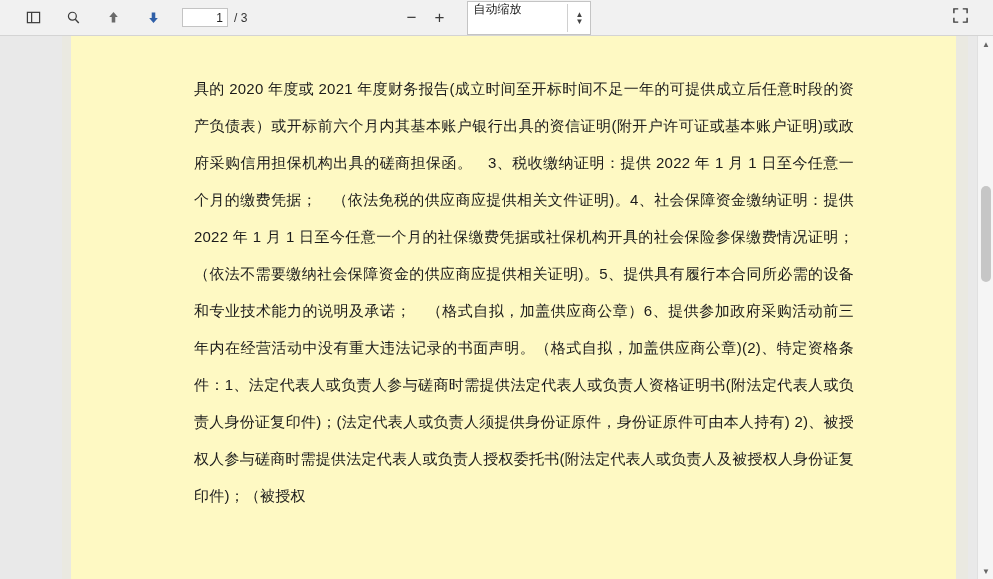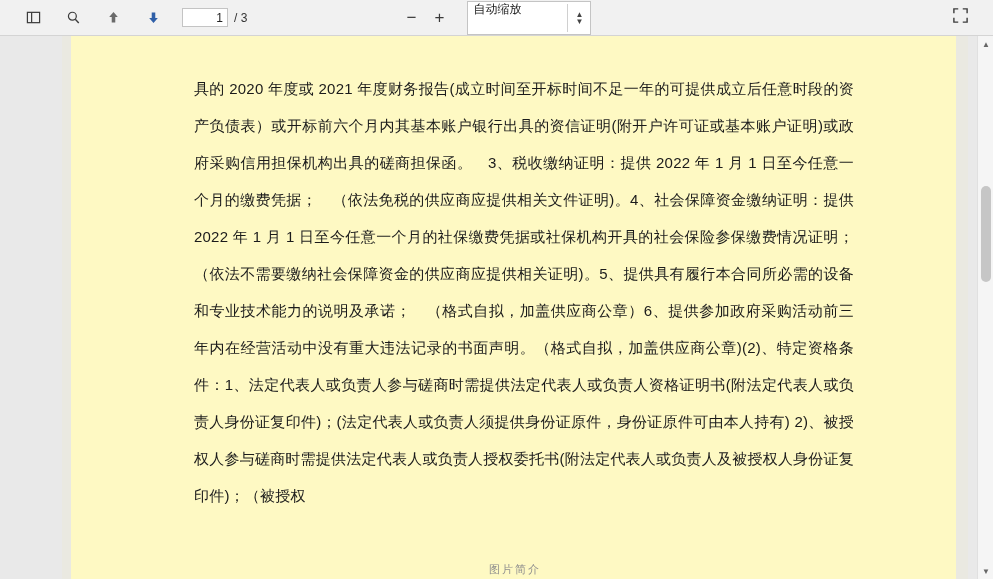--- a/index.html
+++ b/index.html
@@ -295,21 +295,20 @@
   </div>
 
   <div class="viewer">
 
     <div class="page-canvas">
       <div class="edge-mark" style="left:0;top:0;width:9px;height:543px;"></div>
       <div class="edge-mark" style="right:0;top:0;width:12px;height:543px;"></div>
 
       <div class="doc-text">具的 2020 年度或 2021 年度财务报告(成立时间至开标时间不足一年的可提供成立后任意时段的资产负债表）或开标前六个月内其基本账户银行出具的资信证明(附开户许可证或基本账户证明)或政府采购信用担保机构出具的磋商担保函。　3、税收缴纳证明：提供 2022 年 1 月 1 日至今任意一个月的缴费凭据；　（依法免税的供应商应提供相关文件证明)。4、社会保障资金缴纳证明：提供 2022 年 1 月 1 日至今任意一个月的社保缴费凭据或社保机构开具的社会保险参保缴费情况证明；　（依法不需要缴纳社会保障资金的供应商应提供相关证明)。5、提供具有履行本合同所必需的设备和专业技术能力的说明及承诺；　（格式自拟，加盖供应商公章）6、提供参加政府采购活动前三年内在经营活动中没有重大违法记录的书面声明。（格式自拟，加盖供应商公章)(2)、特定资格条件：1、法定代表人或负责人参与磋商时需提供法定代表人或负责人资格证明书(附法定代表人或负责人身份证复印件)；(法定代表人或负责人须提供身份证原件，身份证原件可由本人持有) 2)、被授权人参与磋商时需提供法定代表人或负责人授权委托书(附法定代表人或负责人及被授权人身份证复印件)；（被授权</div>
 
-      <div class="doc-footer">图片简介</div>
     </div>
 
     <div class="scrollbar">
       <div class="sb-arrow top">▲</div>
       <div class="sb-thumb"></div>
       <div class="sb-arrow bottom">▼</div>
     </div>
   </div>
 
 </div>

